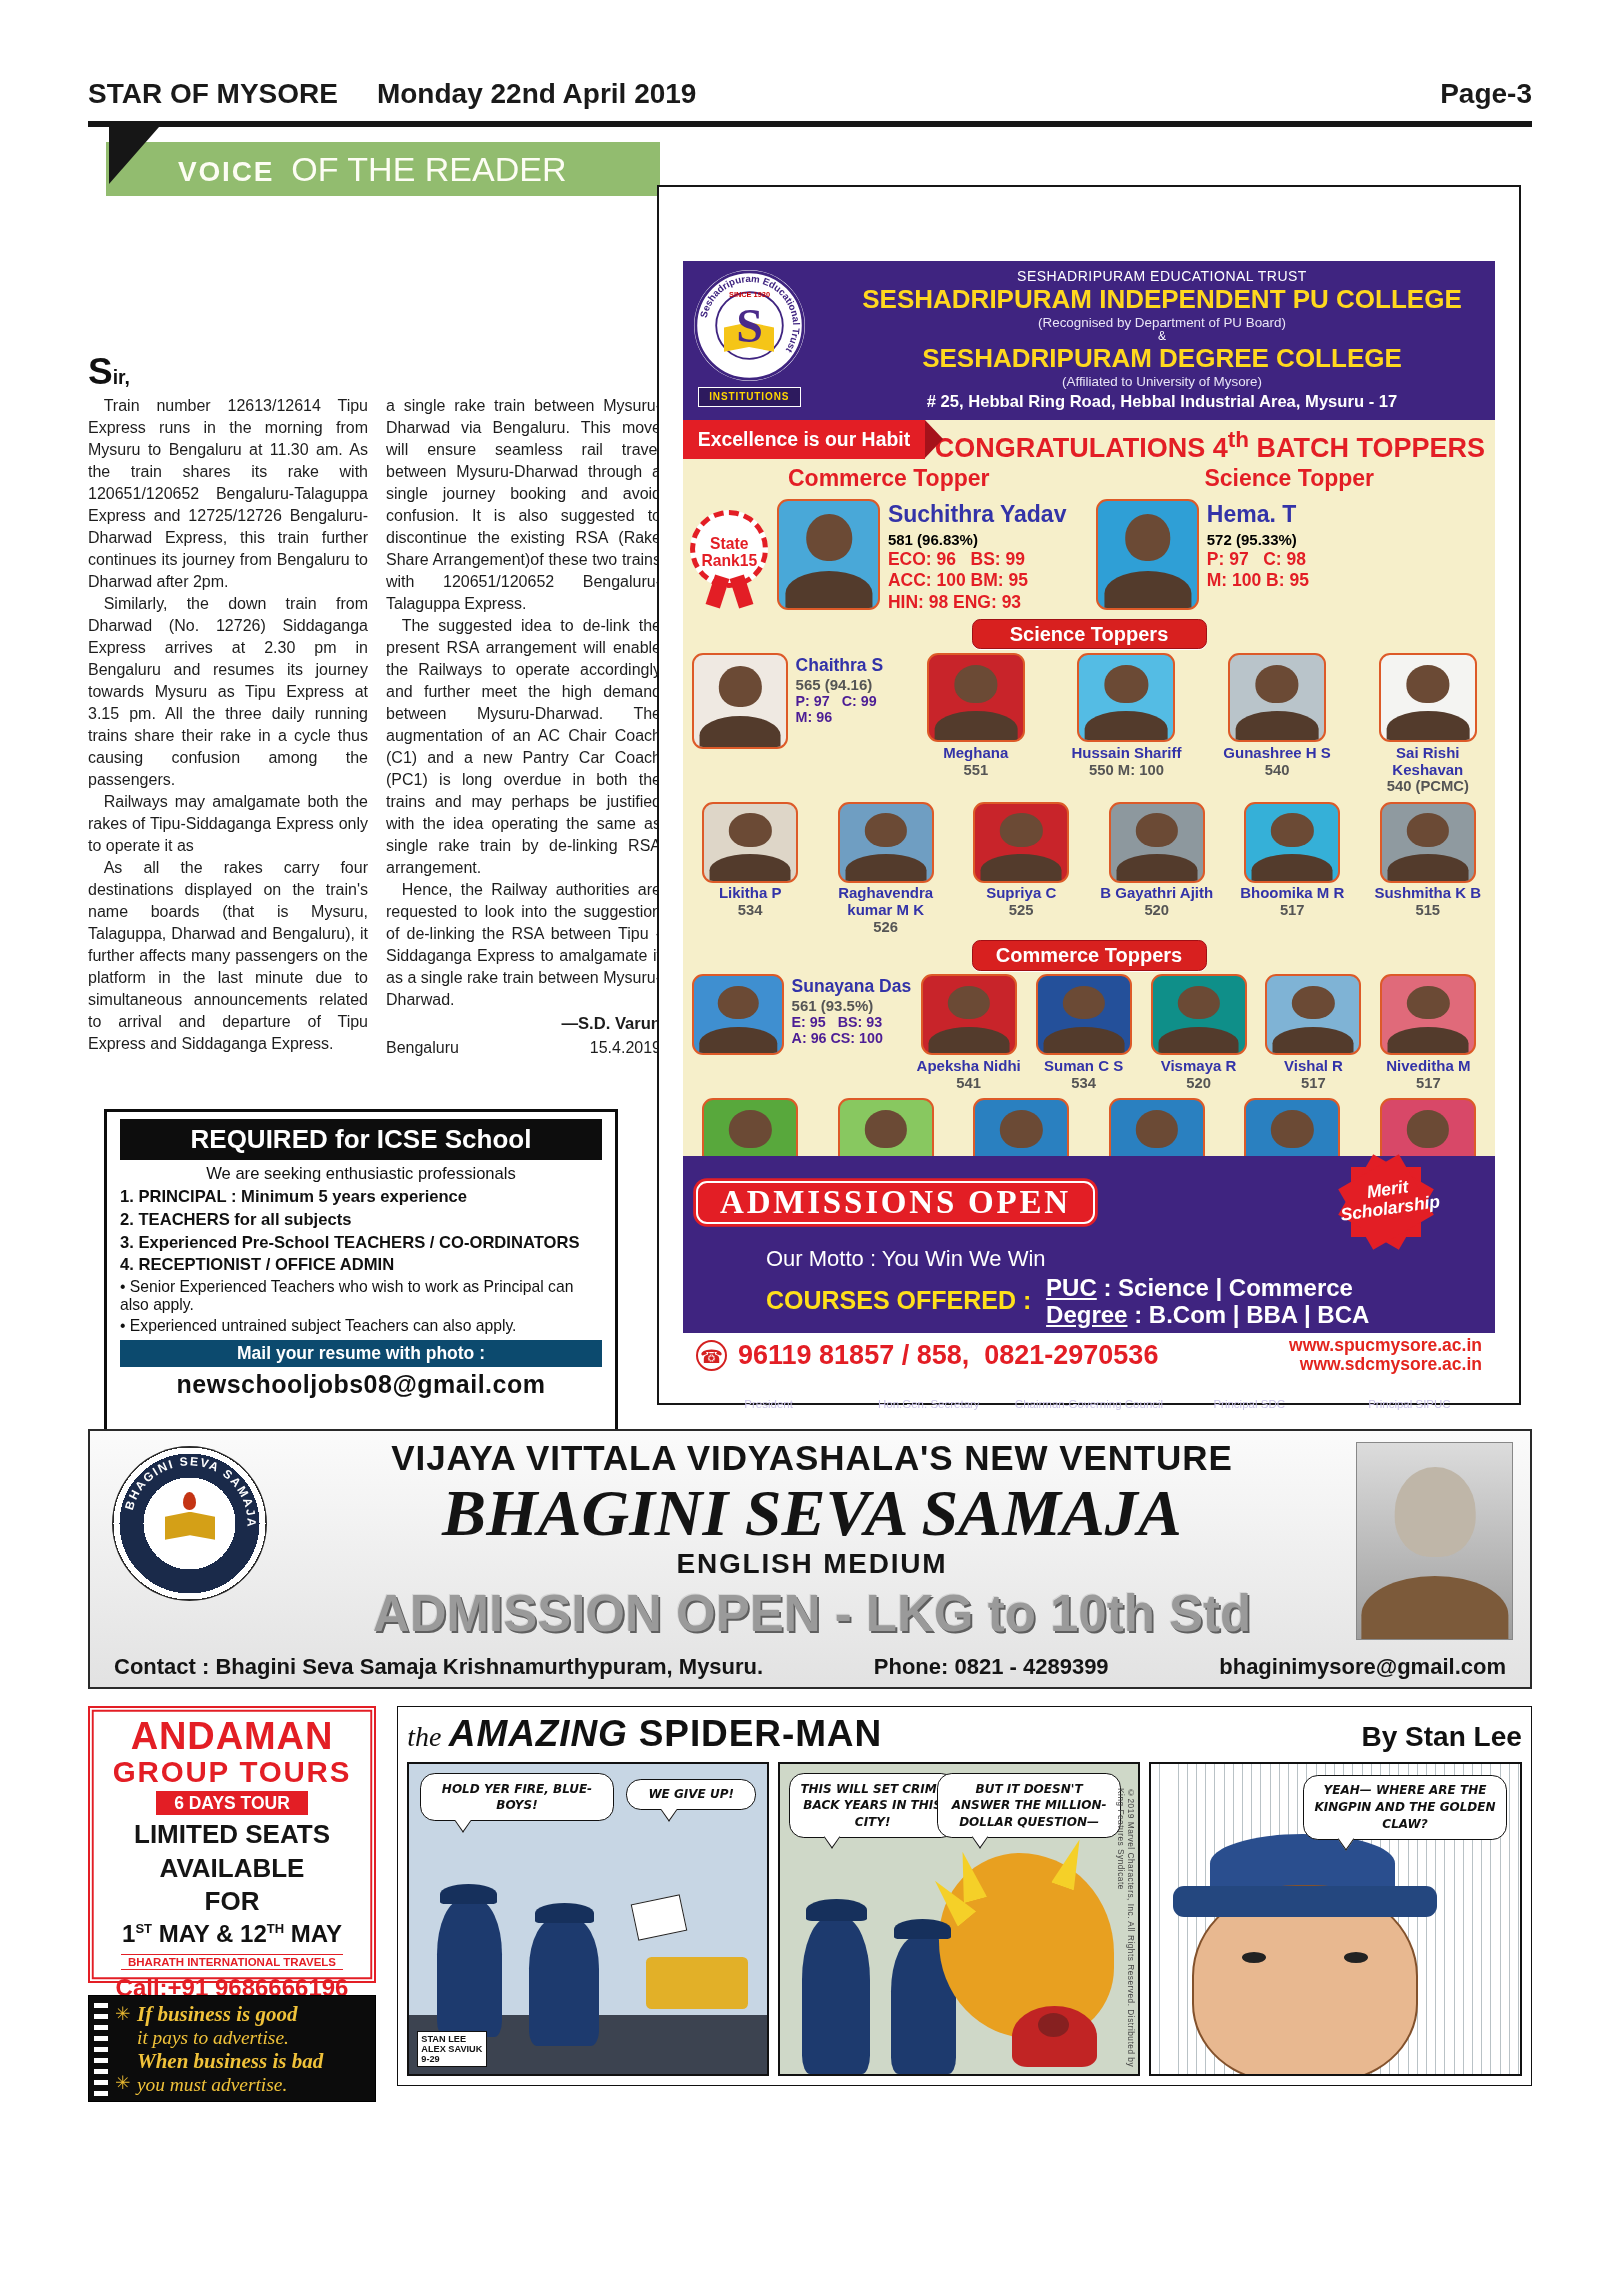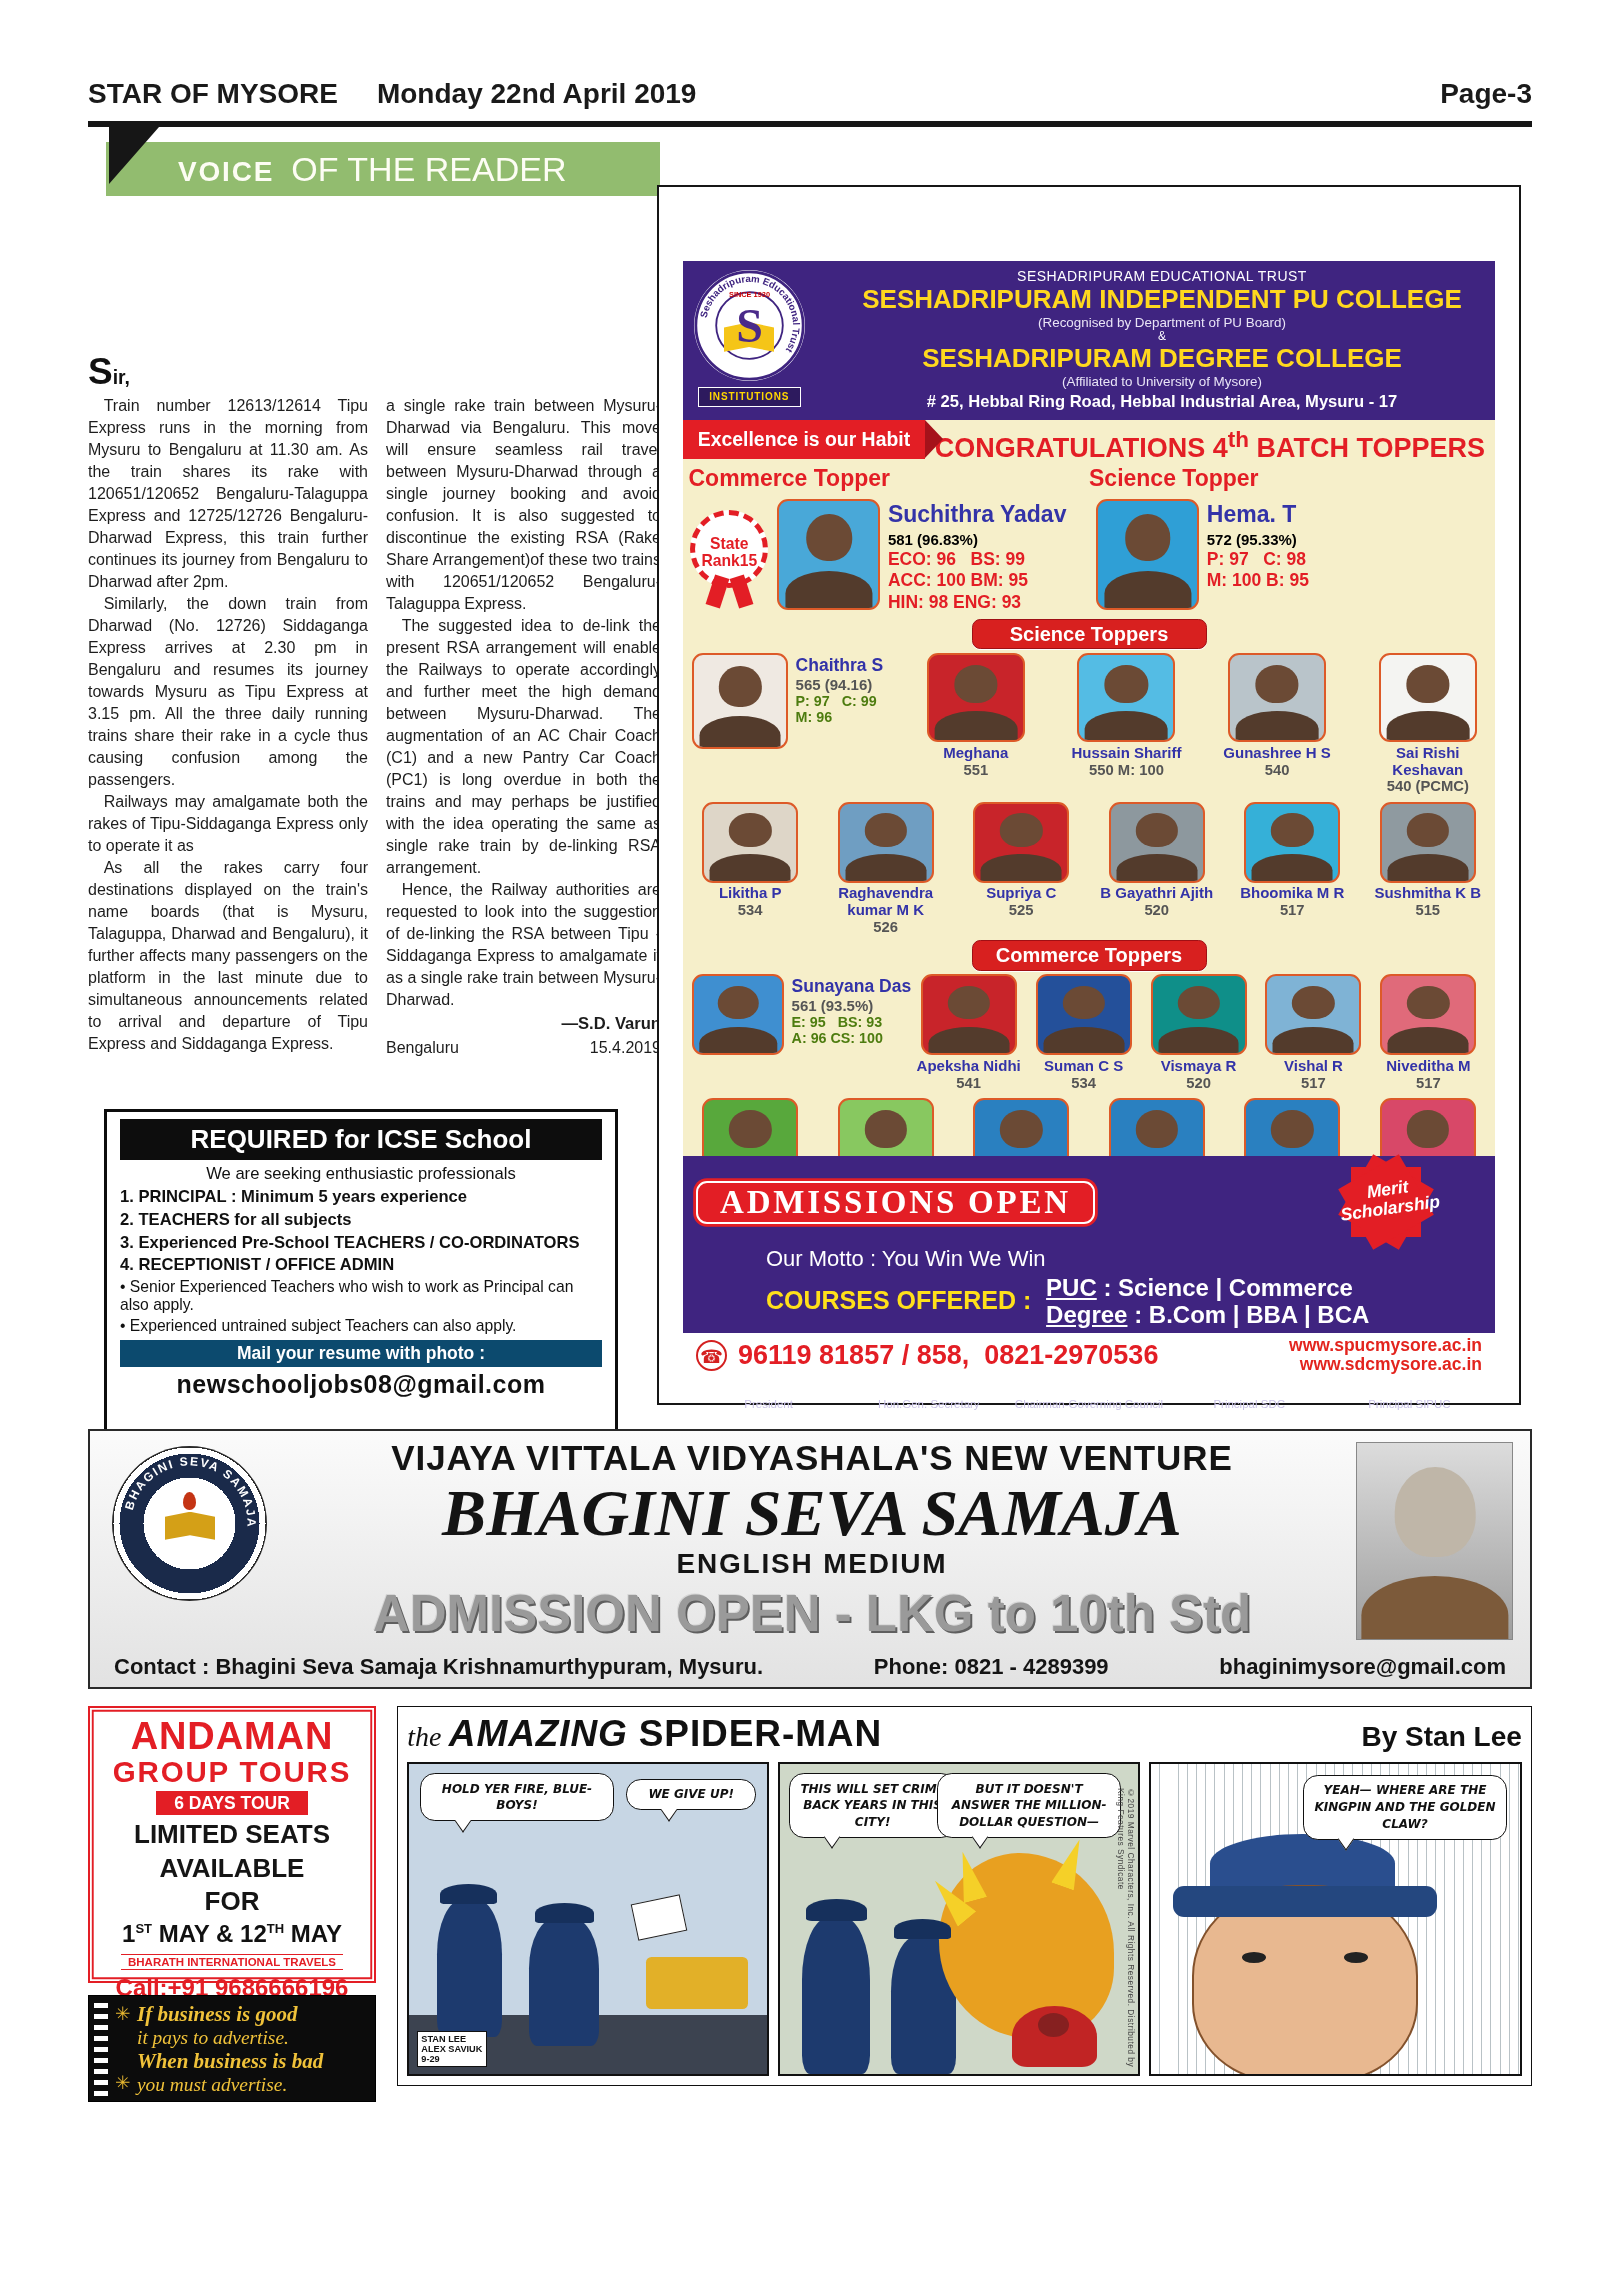--- a/index.html
+++ b/index.html
@@ -67,21 +67,21 @@
   .c-cream{position:absolute;left:24px;right:24px;top:233px;height:736px;background:#f6efca;}
   .c-band{display:flex;height:39px;}
   .c-band-left{position:relative;background:#e31e25;color:#fff;font-weight:bold;font-size:19.4px;
                padding:0 14.8px;line-height:39px;white-space:nowrap;}
   .c-band-left::after{content:"";position:absolute;right:-18.5px;top:0;border-top:19.4px solid transparent;
                       border-bottom:19.4px solid transparent;border-left:18.5px solid #a5121a;}
   .c-band-right{flex:1;text-align:center;color:#e31e25;font-weight:bold;font-size:27px;line-height:39px;white-space:nowrap;}
 
   .c-rowA{display:flex;padding:5.5px 5.5px 0;}
   .half{flex:1;}
-  .half-head{text-align:left;color:#e31e25;font-weight:bold;font-size:23px;}
+  .half-head{text-align:center;color:#e31e25;font-weight:bold;font-size:23px;}
   .half-body{display:flex;margin-top:3.7px;}
   .rosette{position:relative;width:78px;height:78px;margin:14.8px 1.8px 0 1.8px;border-radius:50%;background:#fff;
            border:5.5px dashed #e31e25;text-align:center;color:#e31e25;font-weight:bold;font-size:15.7px;line-height:17.5px;
            padding-top:20px;box-sizing:border-box;flex:none;}
   .rosette::before,.rosette::after{content:"";position:absolute;bottom:-24px;width:14.8px;height:31px;background:#e31e25;}
   .rosette::before{left:14.8px;transform:rotate(18deg);}
   .rosette::after{right:14.8px;transform:rotate(-18deg);}
   .photo{position:relative;overflow:hidden;border-radius:11px;border:2.8px solid #dd5a28;box-sizing:border-box;background:#9bb;}
   .photo::before{content:"";position:absolute;left:50%;top:12%;width:46%;height:44%;transform:translateX(-50%);
                  background:#6b4a35;border-radius:50% 50% 46% 46%;}
@@ -94,21 +94,21 @@
   .fmark{color:#e31e25;font-weight:bold;font-size:17.5px;margin-top:0.9px;white-space:nowrap;}
 
   .pill{width:233px;margin:5.5px auto 3.7px;background:#d8201f;color:#fff;font-weight:bold;font-size:20px;
         text-align:center;border-radius:8.3px;padding:2.8px 0;border:1.8px solid #a00f14;box-shadow:0 0.9px 0 #fff;}
   .trow{display:flex;justify-content:space-between;padding:0 9.2px;}
   .combo{display:flex;flex:none;}
   .combo .photo{flex:none;}
   .combo-text{margin-left:7.4px;margin-top:1.8px;}
   .cname{color:#3333a8;font-weight:bold;font-size:17.5px;white-space:nowrap;}
   .cscore{color:#555;font-weight:bold;font-size:15px;}
-  .cmark{color:#4d7c0f;font-weight:bold;font-size:14.3px;white-space:nowrap;}
+  .cmark{color:#4c1d95;font-weight:bold;font-size:14.3px;white-space:nowrap;}
   .tcell{width:116px;text-align:center;}
   .tphoto1{width:98px;height:89px;margin:0 auto;}
   .tphoto2{width:96px;height:81px;margin:0 auto;}
   .tname{font-size:15px;font-weight:bold;color:#3333a8;margin-top:2.8px;line-height:16.6px;}
   .tscore{font-size:14.8px;color:#555;font-weight:bold;}
 
   .c-bottom{position:absolute;left:24px;right:24px;top:969px;height:214px;background:#3f2480;color:#fff;}
   .adm-row{display:flex;align-items:center;padding:7.4px 13px 0;}
   .adm-box{border:2.8px solid #fff;border-radius:11px;background:#e31e25;color:#fff;font-family:"Liberation Serif",serif;
            font-weight:bold;font-size:33px;letter-spacing:2.8px;padding:0.9px 22px;box-shadow:0 0 0 2.8px #e31e25;white-space:nowrap;}

